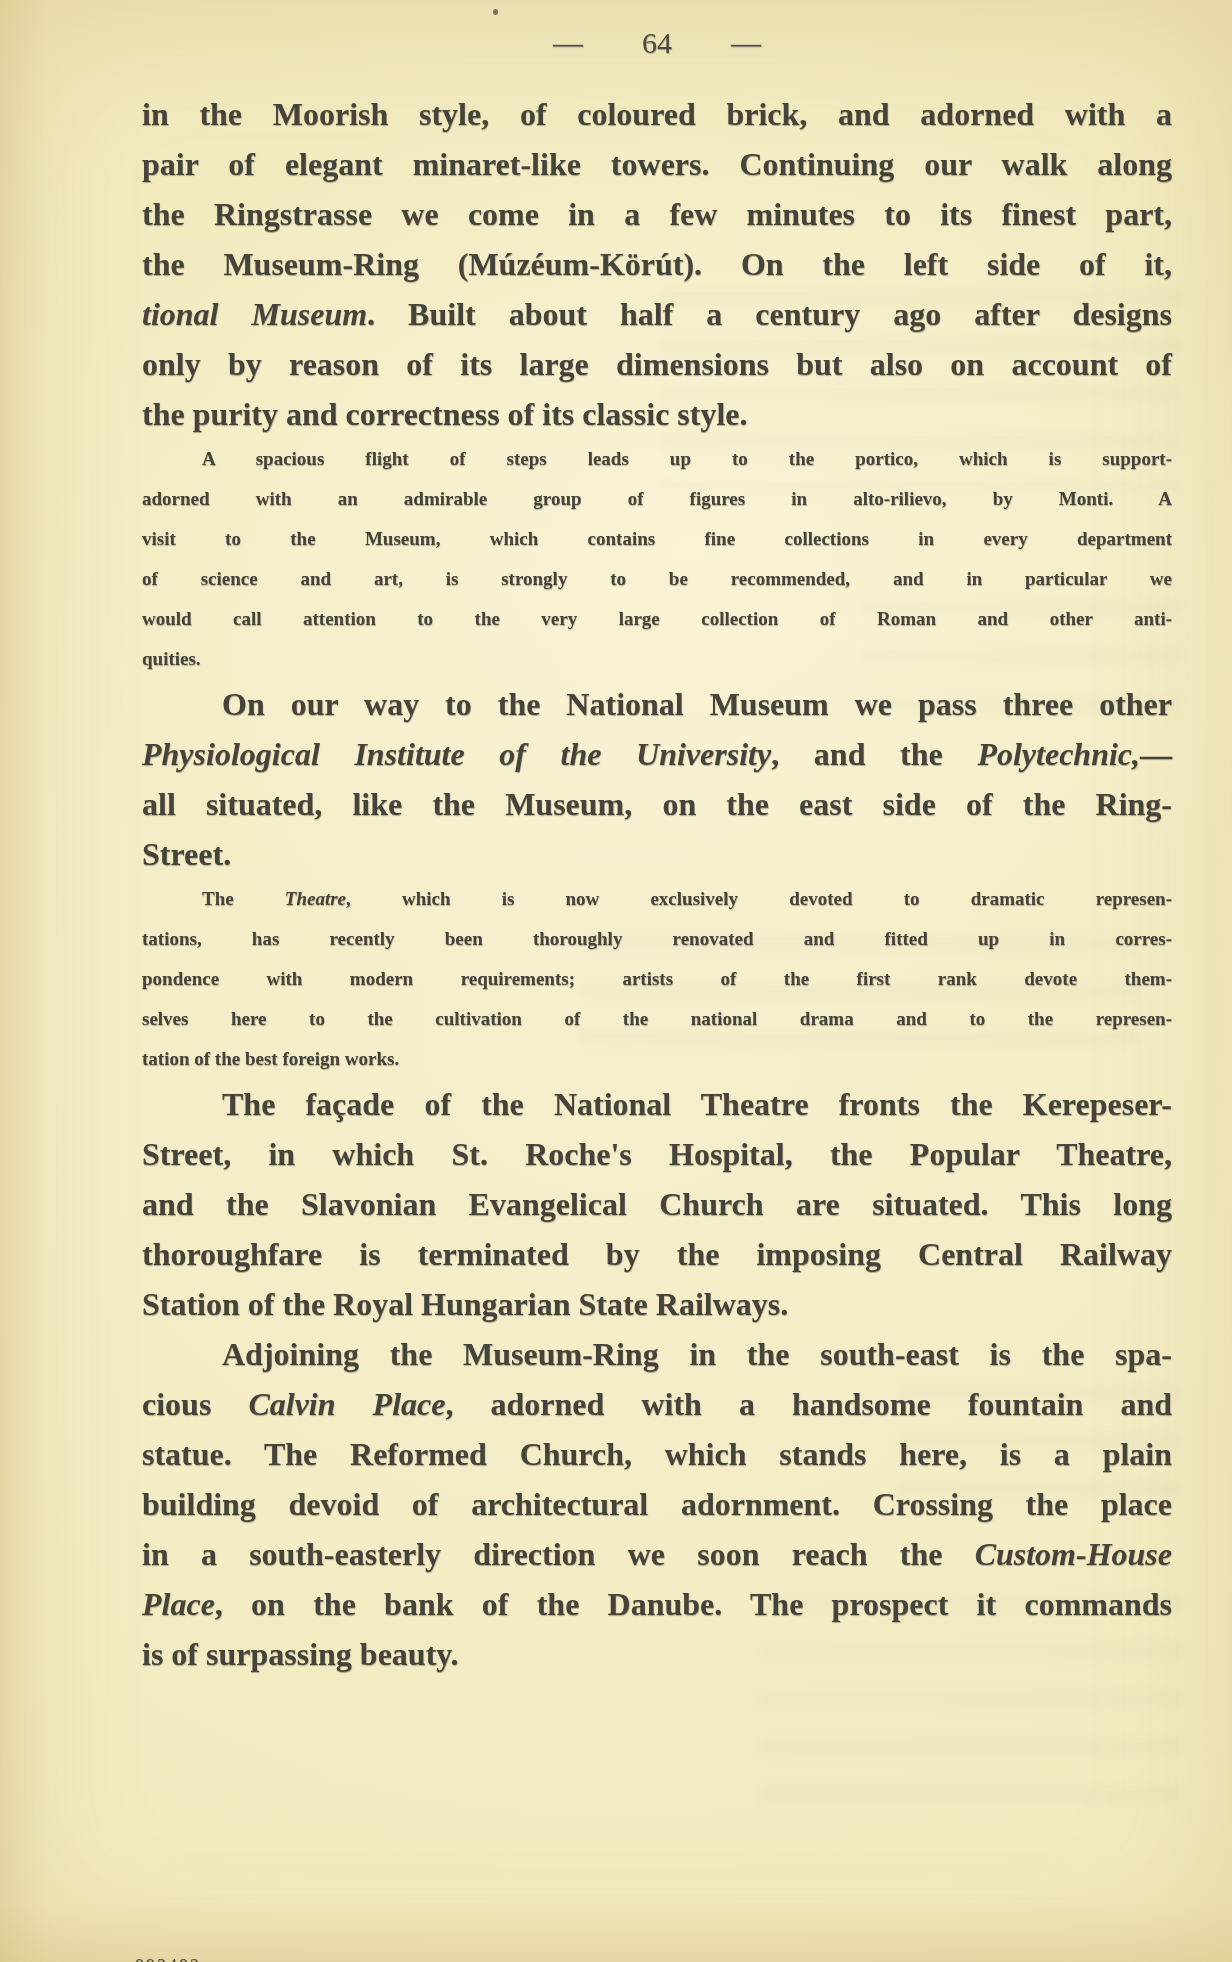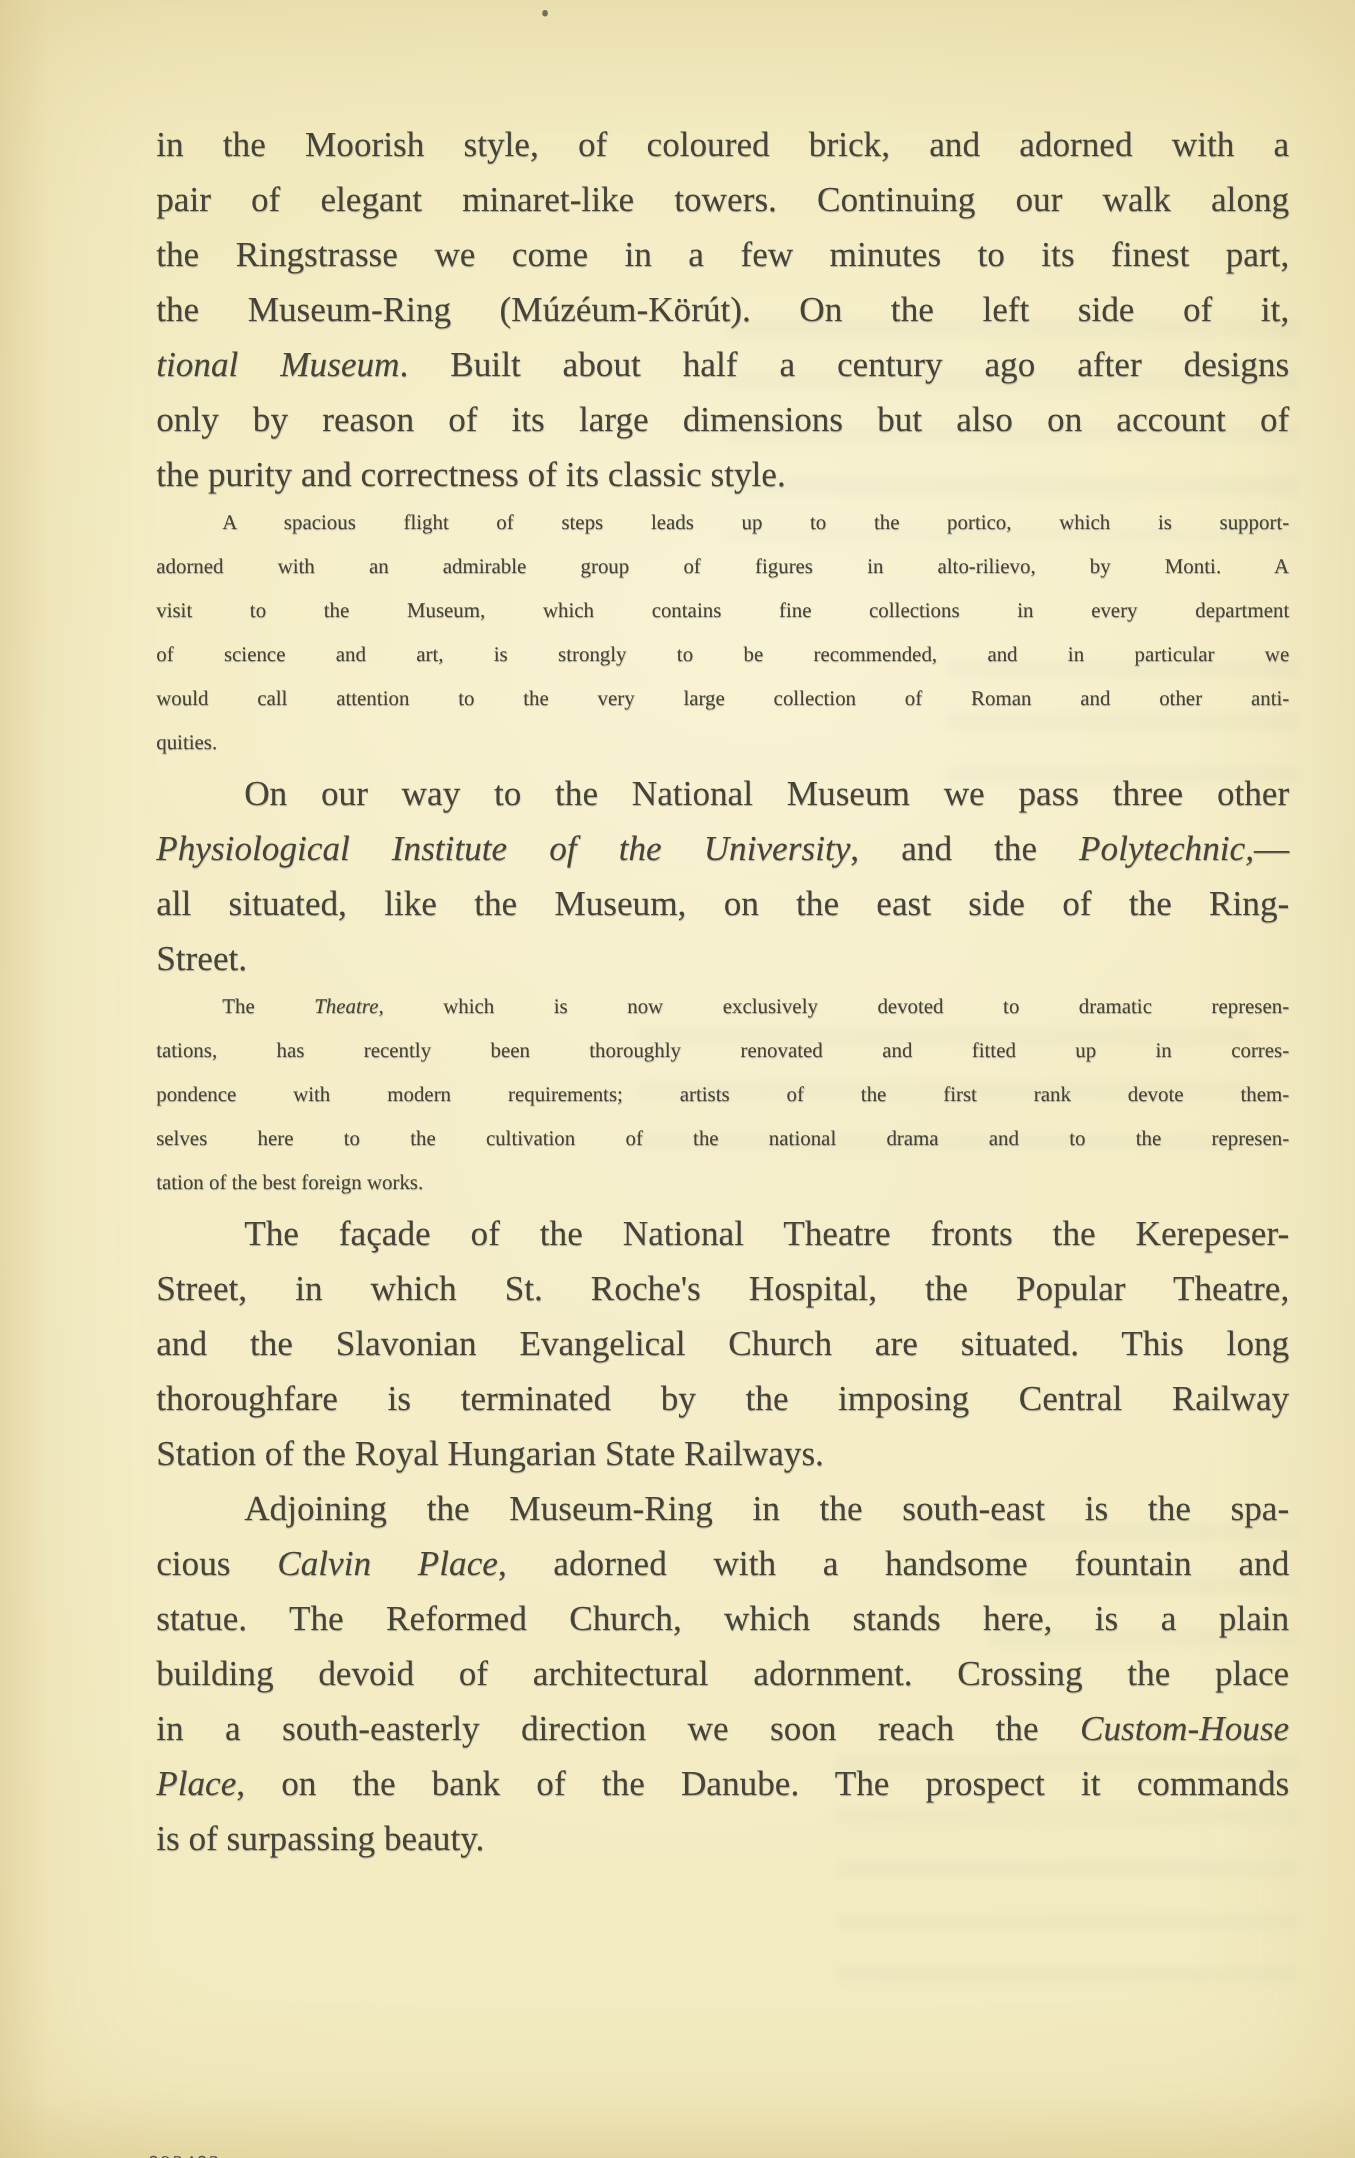--- a/index.html
+++ b/index.html
@@ -23,21 +23,21 @@
   .pageno-row {
     position: absolute; left: 142px; top: 26px; width: 1030px;
     text-align: center;
   }
   .pageno {
     font-size: 30px; color: #4e4c42;
     white-space: pre; word-spacing: 22px;
     text-shadow: 0.4px 0.5px 0.8px rgba(74,72,60,0.45);
   }
   .text-col {
-    position: absolute; left: 142px; top: 106px; width: 1030px;
+    position: absolute; left: 142px; top: 89px; width: 1030px; font-weight: bold;
   }
   .para { text-align: justify; }
   .para.large { font-size: 32px; line-height: 50px; }
   .para.small { font-size: 19px; line-height: 40px; }
   .para.indent-large > .line:first-child { padding-left: 80px; }
   .para.indent-small > .line:first-child { padding-left: 60px; }
   .line {
     text-align: justify; text-align-last: justify;
     text-shadow: 0.4px 0.5px 0.9px rgba(72,70,58,0.42);
   }
@@ -69,20 +69,23 @@
 <body>
 
 <div class="page">
   <div class="ink-speck"></div>
   <div class="ghost g1"></div>
   <div class="ghost g2"></div>
   <div class="ghost g3"></div>
   <div class="ghost g4"></div>
   <div class="ghost g5"></div>
 
+  <div class="pageno-row">
+    <span class="pageno">—  64  —</span>
+  </div>
 
   <div class="text-col">
       <div class="para large">
         <div class="line"><span>in the Moorish style, of coloured brick, and adorned with a</span></div>
         <div class="line"><span>pair of elegant minaret-like towers. Continuing our walk along</span></div>
         <div class="line"><span>the Ringstrasse we come in a few minutes to its finest part,</span></div>
         <div class="line"><span>the Museum-Ring (Múzéum-Körút). On the left side of it,</span></div>
         <div class="line"><span class="it">tional Museum</span><span>. Built about half a century ago after designs</span></div>
         <div class="line"><span>only by reason of its large dimensions but also on account of</span></div>
         <div class="line last"><span>the purity and correctness of its classic style.</span></div>

